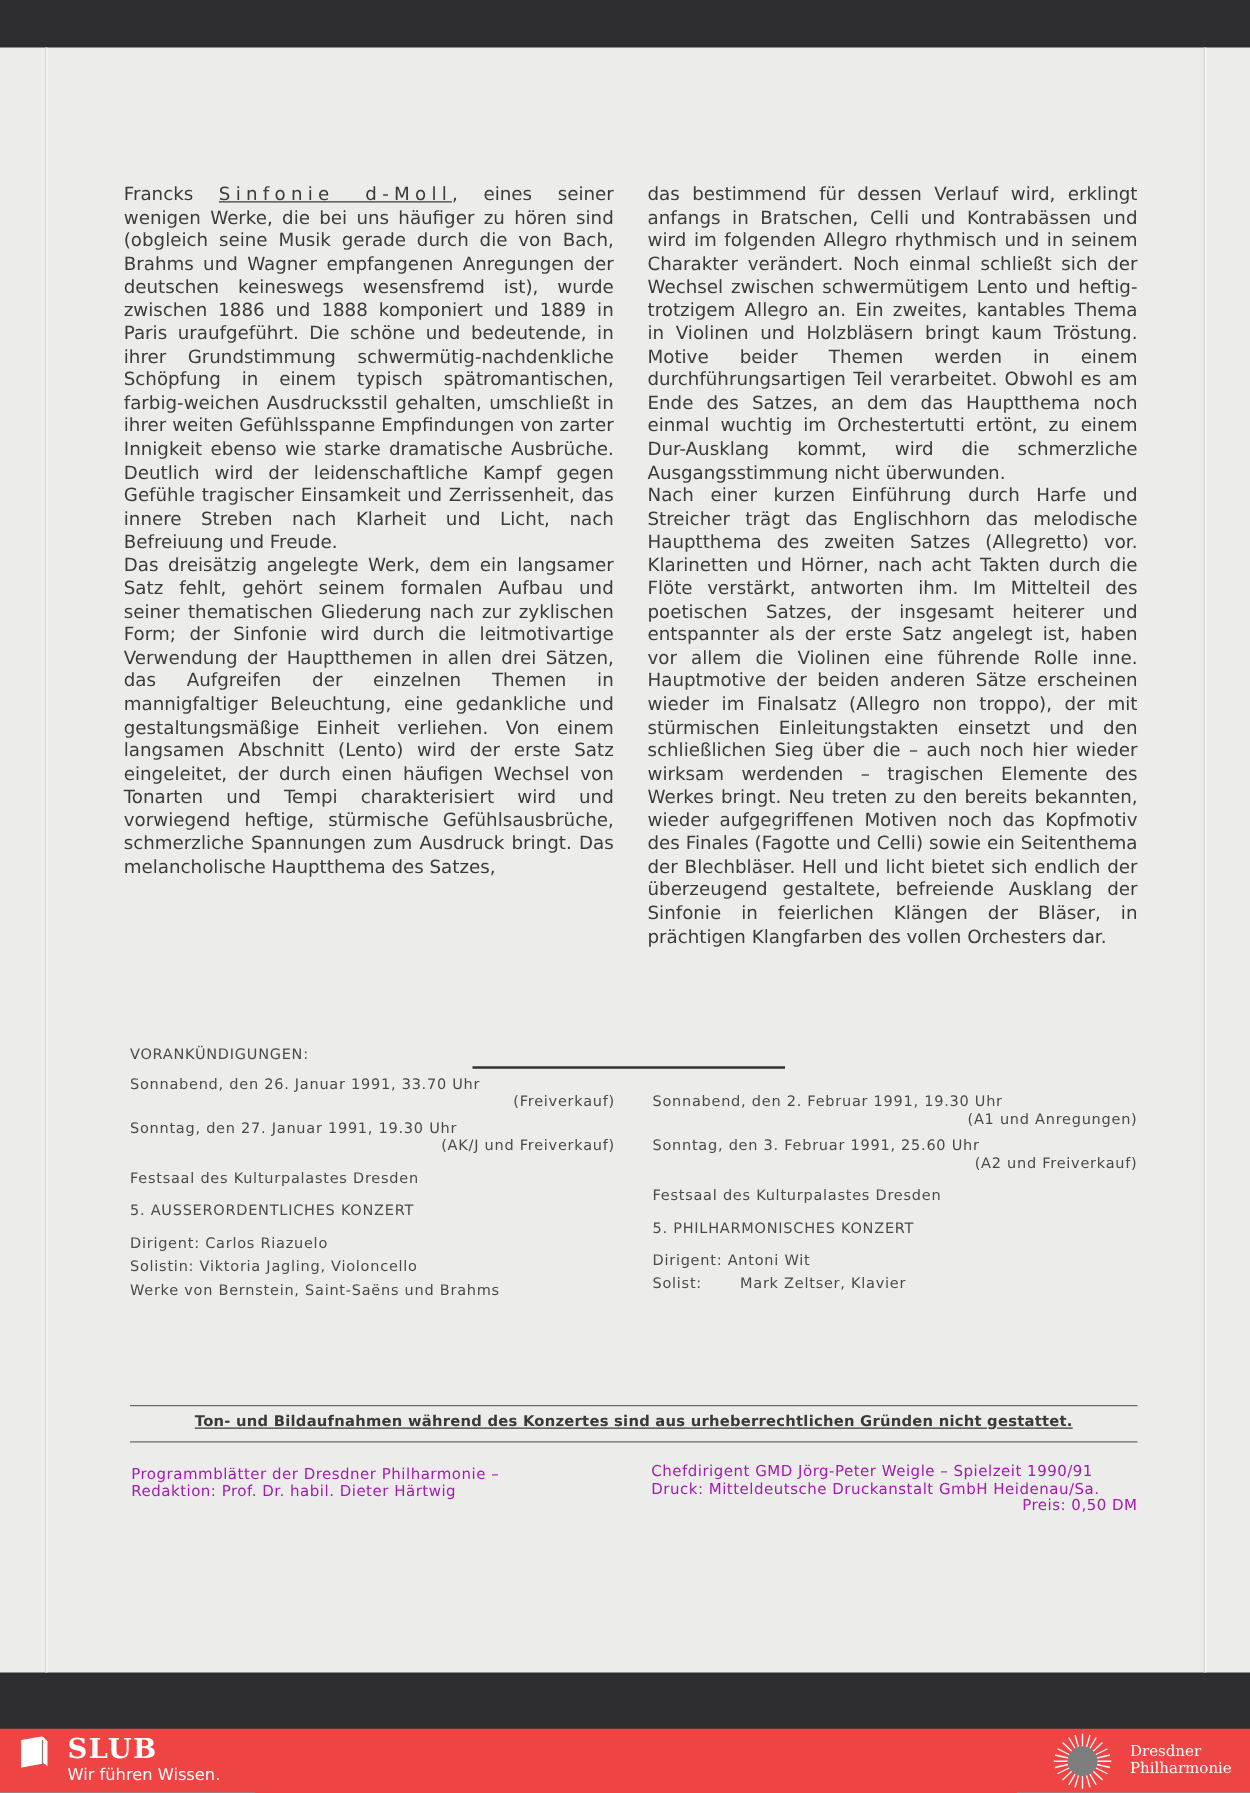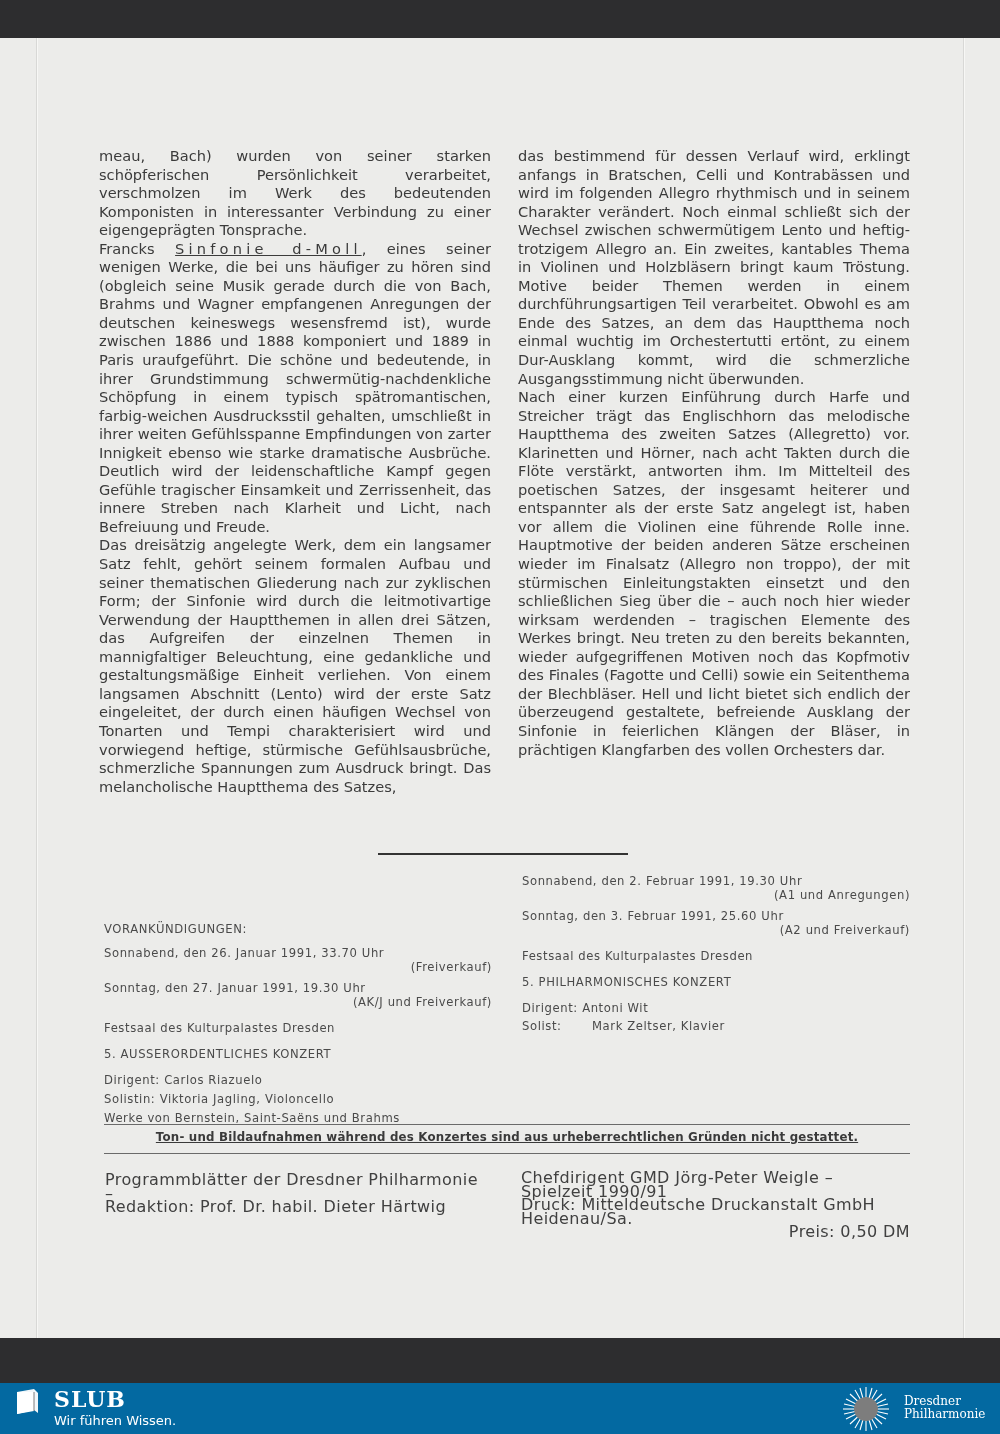--- a/index.html
+++ b/index.html
@@ -14,52 +14,51 @@
   .col.left { left:99px; }
   .col.right { left:518px; }
   .col p { margin:0; text-indent:0; }
   .spaced { letter-spacing:4.2px;text-decoration:underline; }
 
   .divider { position:absolute; left:378px; top:815px; width:250px; height:2px; background:#333; }
 
   .ann { position:absolute; font-size:11.6px; color:#4a4a4a; letter-spacing:0.6px; line-height:14px; }
   .ann .line { white-space:nowrap; }
   .ann .right-al { text-align:right; }
-  .ann-left { left:104px; top:884px; width:388px; }
+  .ann-left { left:104px; top:798px; width:388px; }
   .ann-right { left:522px; top:836px; width:388px; }
   .gap { height:7px; }
   .gap-lg { height:12px; }
   .label-col { display:inline-block; width:70px; }
 
   .rule { position:absolute; left:104px; width:806px; height:1px; background:#6a6a6a; }
   .notice { position:absolute; left:104px; top:1092px; width:806px; text-align:center; font-size:11.8px; font-weight:bold; color:#3a3a3a; letter-spacing:0.2px;text-decoration:underline; }
 
-  .credits { position:absolute; font-size:16px; line-height:13.5px; color:#404040; letter-spacing:0.4px; }
+  .credits { position:absolute; font-size:12px; line-height:13.5px; color:#a21caf; letter-spacing:0.4px; }
   .credits-left { left:105px; top:1135px; width:380px; }
   .credits-right { left:521px; top:1133px; width:389px; }
   .credits-right .price { text-align:right; }
 
-  .footer { position:absolute; left:0; top:1383px; width:1000px; height:51px; background:#0369a1; }
+  .footer { position:absolute; left:0; top:1383px; width:1000px; height:51px; background:#ef4444; }
   .slub { position:absolute; left:14px; top:5px; color:#fff; }
   .slub-icon { position:absolute; left:0; top:1px; width:26px; height:26px; }
   .slub-title { position:absolute; left:40px; top:-2px; font-family:"DejaVu Serif", serif; font-weight:bold; font-size:22px; letter-spacing:1px; }
   .slub-tag { position:absolute; left:40px; top:25px; font-size:13px; white-space:nowrap; }
   .dp { position:absolute; left:842px; top:3px; color:#fff; }
   .dp-icon { position:absolute; left:0; top:0; width:48px; height:46px; }
   .dp-name { position:absolute; left:62px; top:9px; font-family:"DejaVu Serif", serif; font-size:12px; line-height:13px; white-space:nowrap; }
 </style>
 </head>
 <body>
 
 <div class="page">
   <div class="fold left"></div>
   <div class="fold right"></div>
 
   <div class="col left">
-    <p>meau, Bach) wurden von seiner starken schöpferischen Persönlichkeit verarbeitet, verschmolzen im Werk des bedeutenden Komponisten in interessanter Verbindung zu einer eigengeprägten Tonsprache.</p>
     <p><span>Francks </span><span class="spaced">Sinfonie d-Moll</span><span>, eines seiner wenigen Werke, die bei uns häufiger zu hören sind (obgleich seine Musik gerade durch die von Bach, Brahms und Wagner empfangenen Anregungen der deutschen keineswegs wesensfremd ist), wurde zwischen 1886 und 1888 komponiert und 1889 in Paris uraufgeführt. Die schöne und bedeutende, in ihrer Grundstimmung schwermütig-nachdenkliche Schöpfung in einem typisch spätromantischen, farbig-weichen Ausdrucksstil gehalten, umschließt in ihrer weiten Gefühlsspanne Empfindungen von zarter Innigkeit ebenso wie starke dramatische Ausbrüche. Deutlich wird der leidenschaftliche Kampf gegen Gefühle tragischer Einsamkeit und Zerrissenheit, das innere Streben nach Klarheit und Licht, nach Befreiuung und Freude.</span></p>
     <p>Das dreisätzig angelegte Werk, dem ein langsamer Satz fehlt, gehört seinem formalen Aufbau und seiner thematischen Gliederung nach zur zyklischen Form; der Sinfonie wird durch die leitmotivartige Verwendung der Hauptthemen in allen drei Sätzen, das Aufgreifen der einzelnen Themen in mannigfaltiger Beleuchtung, eine gedankliche und gestaltungsmäßige Einheit verliehen. Von einem langsamen Abschnitt (Lento) wird der erste Satz eingeleitet, der durch einen häufigen Wechsel von Tonarten und Tempi charakterisiert wird und vorwiegend heftige, stürmische Gefühlsausbrüche, schmerzliche Spannungen zum Ausdruck bringt. Das melancholische Hauptthema des Satzes,</p>
   </div>
 
   <div class="col right">
     <p>das bestimmend für dessen Verlauf wird, erklingt anfangs in Bratschen, Celli und Kontrabässen und wird im folgenden Allegro rhythmisch und in seinem Charakter verändert. Noch einmal schließt sich der Wechsel zwischen schwermütigem Lento und heftig-trotzigem Allegro an. Ein zweites, kantables Thema in Violinen und Holzbläsern bringt kaum Tröstung. Motive beider Themen werden in einem durchführungsartigen Teil verarbeitet. Obwohl es am Ende des Satzes, an dem das Hauptthema noch einmal wuchtig im Orchestertutti ertönt, zu einem Dur-Ausklang kommt, wird die schmerzliche Ausgangsstimmung nicht überwunden.</p>
     <p>Nach einer kurzen Einführung durch Harfe und Streicher trägt das Englischhorn das melodische Hauptthema des zweiten Satzes (Allegretto) vor. Klarinetten und Hörner, nach acht Takten durch die Flöte verstärkt, antworten ihm. Im Mittelteil des poetischen Satzes, der insgesamt heiterer und entspannter als der erste Satz angelegt ist, haben vor allem die Violinen eine führende Rolle inne. Hauptmotive der beiden anderen Sätze erscheinen wieder im Finalsatz (Allegro non troppo), der mit stürmischen Einleitungstakten einsetzt und den schließlichen Sieg über die – auch noch hier wieder wirksam werdenden – tragischen Elemente des Werkes bringt. Neu treten zu den bereits bekannten, wieder aufgegriffenen Motiven noch das Kopfmotiv des Finales (Fagotte und Celli) sowie ein Seitenthema der Blechbläser. Hell und licht bietet sich endlich der überzeugend gestaltete, befreiende Ausklang der Sinfonie in feierlichen Klängen der Bläser, in prächtigen Klangfarben des vollen Orchesters dar.</p>
   </div>
 
   <div class="divider"></div>

